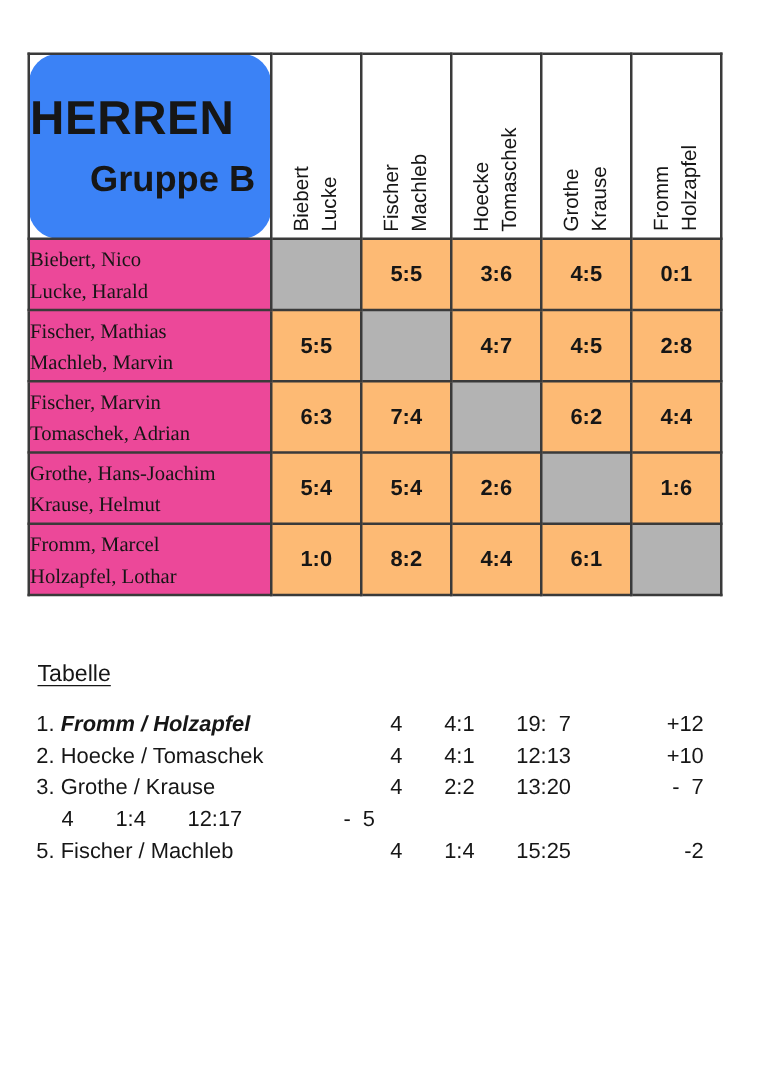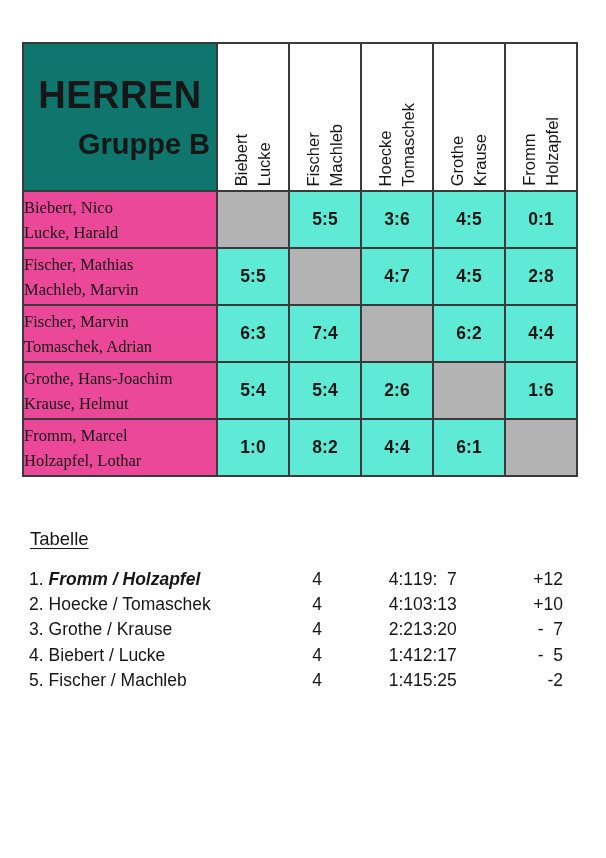--- a/index.html
+++ b/index.html
@@ -9,21 +9,21 @@
   }
 
   
   table.cross {
     position:absolute; left:22px; top:42px;
     border-collapse:collapse; table-layout:fixed;
   }
   table.cross td { border:2px solid #3a3a3a; padding:0; }
 
   td.corner {
-    background:#0f766e; text-align:center; vertical-align:middle;
+    background:#3b82f6; text-align:left; vertical-align:middle;border-radius:24px;
   }
   .t1 { font-size:38px; font-weight:bold; letter-spacing:0.5px; }
   .t2 { font-size:29px; font-weight:bold; margin-top:11px;padding-left:48px; }
 
   td.colhead {
     vertical-align:bottom; text-align:center; padding-bottom:8px; background:#ffffff;
   }
   .rot {
     display:inline-block;
     writing-mode:vertical-rl;
@@ -35,37 +35,37 @@
   tr.drow  td { height:55px; }
 
   td.namecell {
     background:#ec4899; vertical-align:middle; padding-left:7px;
     font-size:16.5px;
     font-family:Liberation Serif, serif;
   }
   td.namecell div { line-height:25px; }
 
   td.score {
-    background:#5eead4; text-align:center; vertical-align:middle;
+    background:#fdba74; text-align:center; vertical-align:middle;
     font-weight:bold; font-size:17.5px;
   }
   td.diag { background:#b3b3b3; }
 
   
   .standings { position:absolute; left:29px; top:528px; width:534px; font-size:17.5px; }
   .stitle {
     font-size:18.5px; margin-left:1px; margin-bottom:17px;
     text-decoration:underline; text-underline-offset:3px;
   }
   .srow { display:flex; line-height:25.2px; white-space:pre; }
   .sname { flex:1; overflow:hidden; }
   .rank  { margin-right:5px; }
   .srow.first .nm { font-weight:bold;font-style:italic; }
   .games { width:30px;  text-align:right; }
-  .wins  { width:91px;  text-align:right; }
+  .wins  { width:91px;  text-align:center; }
   .balls { width:100px; text-align:left; }
   .diff  { width:50px;  text-align:right; }
 </style>
 </head>
 <body>
 
 <div class="page">
 
   <table class="cross">
     <colgroup>
@@ -184,34 +184,33 @@
       <span class="games">4</span>
       <span class="wins">4:1</span>
       <span class="balls">19:  7</span>
       <span class="diff">+12</span>
     </div>
 
     <div class="srow">
       <span class="sname"><span class="rank">2.</span><span class="nm">Hoecke / Tomaschek</span></span>
       <span class="games">4</span>
       <span class="wins">4:1</span>
-      <span class="balls">03:13</span>
+      <span class="balls">12:13</span>
       <span class="diff">+10</span>
     </div>
 
     <div class="srow">
       <span class="sname"><span class="rank">3.</span><span class="nm">Grothe / Krause</span></span>
       <span class="games">4</span>
       <span class="wins">2:2</span>
       <span class="balls">13:20</span>
       <span class="diff">-  7</span>
     </div>
 
     <div class="srow">
-      <span class="sname"><span class="rank">4.</span><span class="nm">Biebert / Lucke</span></span>
       <span class="games">4</span>
       <span class="wins">1:4</span>
       <span class="balls">12:17</span>
       <span class="diff">-  5</span>
     </div>
 
     <div class="srow">
       <span class="sname"><span class="rank">5.</span><span class="nm">Fischer / Machleb</span></span>
       <span class="games">4</span>
       <span class="wins">1:4</span>

